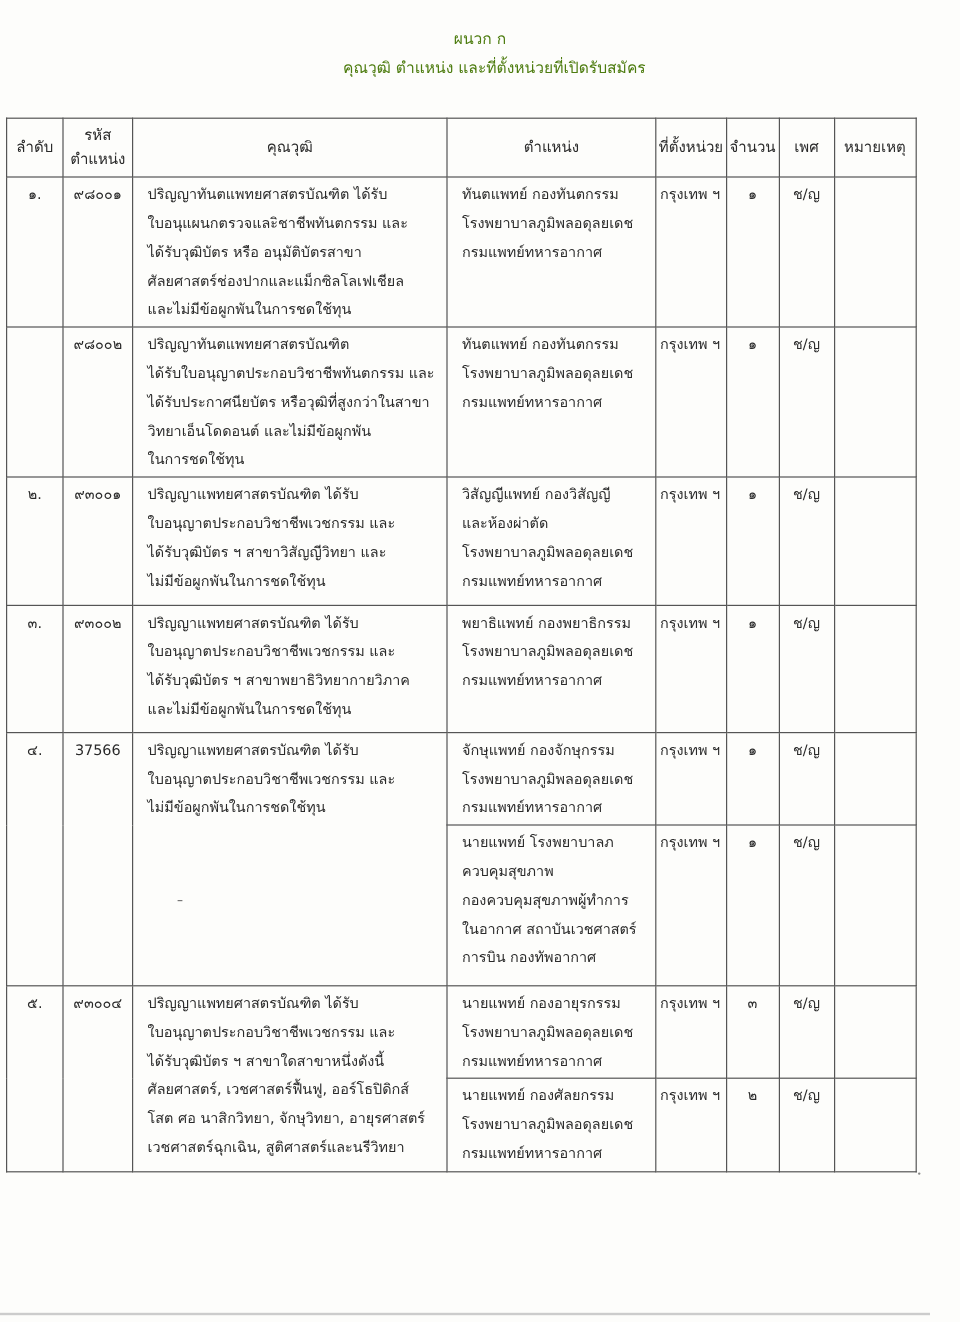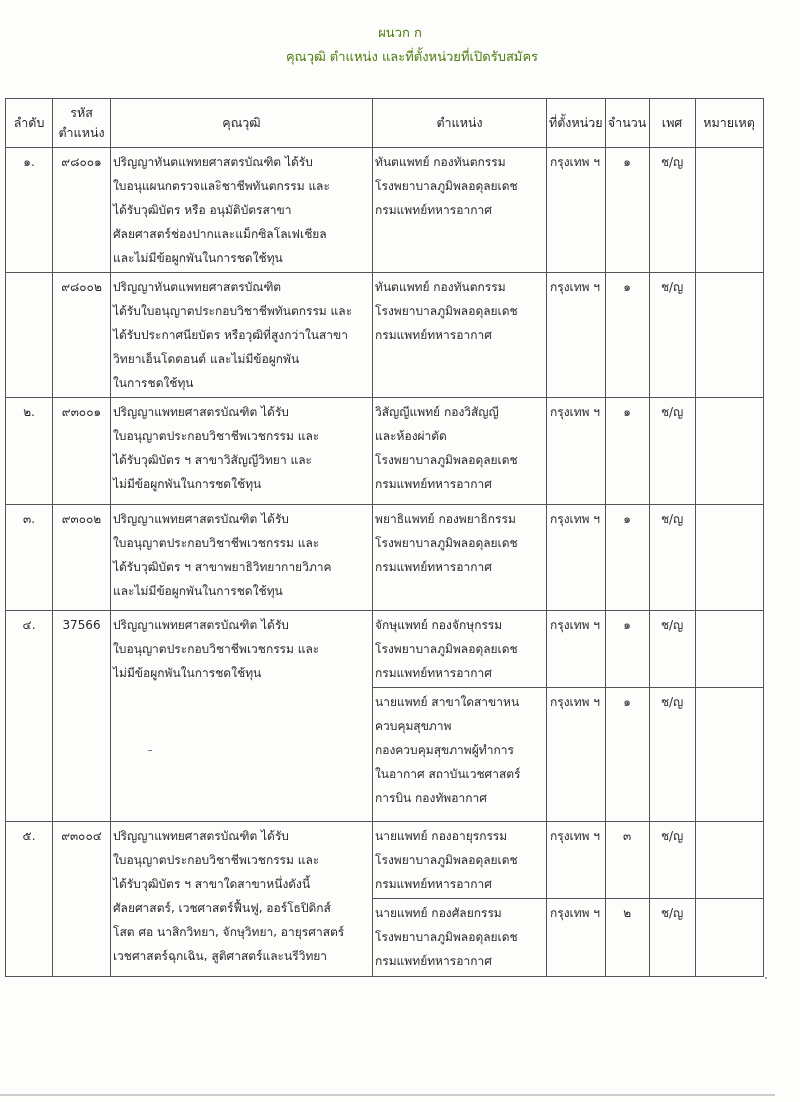--- a/index.html
+++ b/index.html
@@ -10,21 +10,21 @@
   .title { position:absolute; left:0; width:800px; text-align:center; font-size:13px; color:#4d7c0f; }
   #t1 { top:22px; }
   #t2 { top:46px;padding-left:12px; }
   table {
     position:absolute; left:5px; top:98px; border-collapse:collapse; table-layout:fixed;
     font-size:12px; line-height:24px;border-radius:16px;
   }
   td, th { border:1.4px solid #555; vertical-align:top; padding:2px 3px; overflow:hidden; white-space:nowrap; }
   th { font-weight:normal; text-align:center; vertical-align:middle; line-height:20px; font-size:12.5px; padding:2px 2px; }
   td.c { text-align:center; }
-  td.qual, td.pos { padding-left:2px; }
+  td.qual, td.pos { padding-left:12px; }
   .line { display:block; }
   .dot { position:absolute; left:765px; top:977px; width:2px; height:2px; background:#888; border-radius:1px; }
   .bottom-edge { position:absolute; left:0; top:1094px; width:775px; height:2px; background:#ccc; }
   .tick { position:absolute; left:148px; top:750px; width:4px; height:1px; background:#777; }
 </style>
 </head>
 <body>
 
 <div id="t1" class="title">ผนวก ก</div>
 <div id="t2" class="title">คุณวุฒิ ตำแหน่ง และที่ตั้งหน่วยที่เปิดรับสมัคร</div>
@@ -148,21 +148,21 @@
           <span class="line">โรงพยาบาลภูมิพลอดุลยเดช</span>
           <span class="line">กรมแพทย์ทหารอากาศ</span>
         </td>
         <td>กรุงเทพ ฯ</td>
         <td class="c">๑</td>
         <td class="c">ช/ญ</td>
         <td></td>
       </tr>
       <tr style="height: 134px;">
         <td class="pos">
-          <span class="line">นายแพทย์ สาขาใดสาขาหน</span>
+          <span class="line">นายแพทย์ โรงพยาบาลภ</span>
           <span class="line">ควบคุมสุขภาพ</span>
           <span class="line">กองควบคุมสุขภาพผู้ทำการ</span>
           <span class="line">ในอากาศ สถาบันเวชศาสตร์</span>
           <span class="line">การบิน กองทัพอากาศ</span>
         </td>
         <td>กรุงเทพ ฯ</td>
         <td class="c">๑</td>
         <td class="c">ช/ญ</td>
         <td></td>
       </tr>

